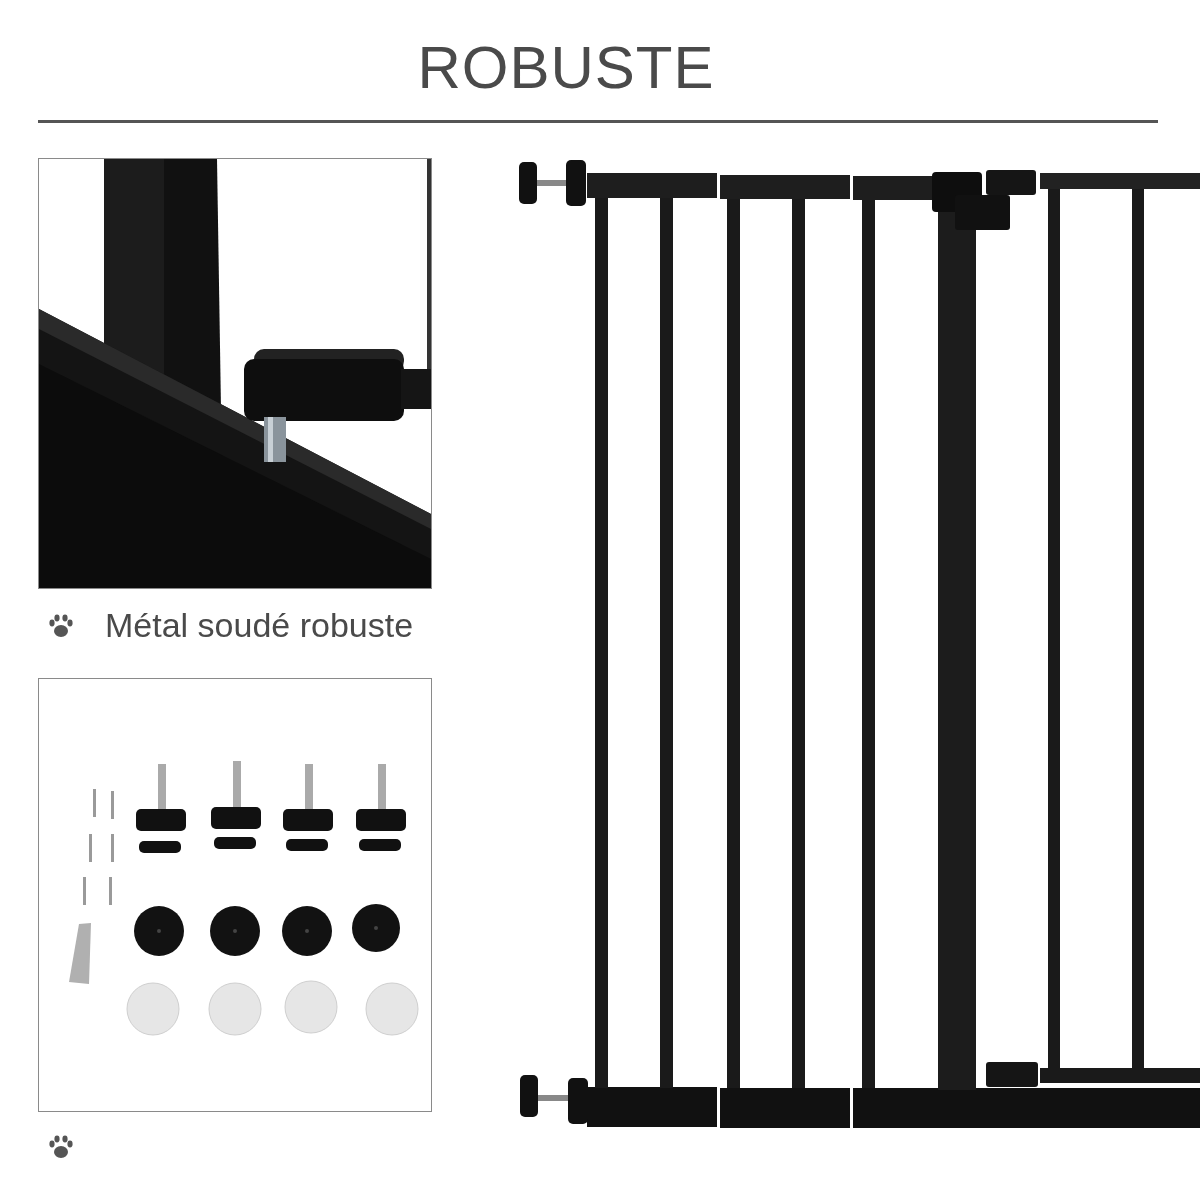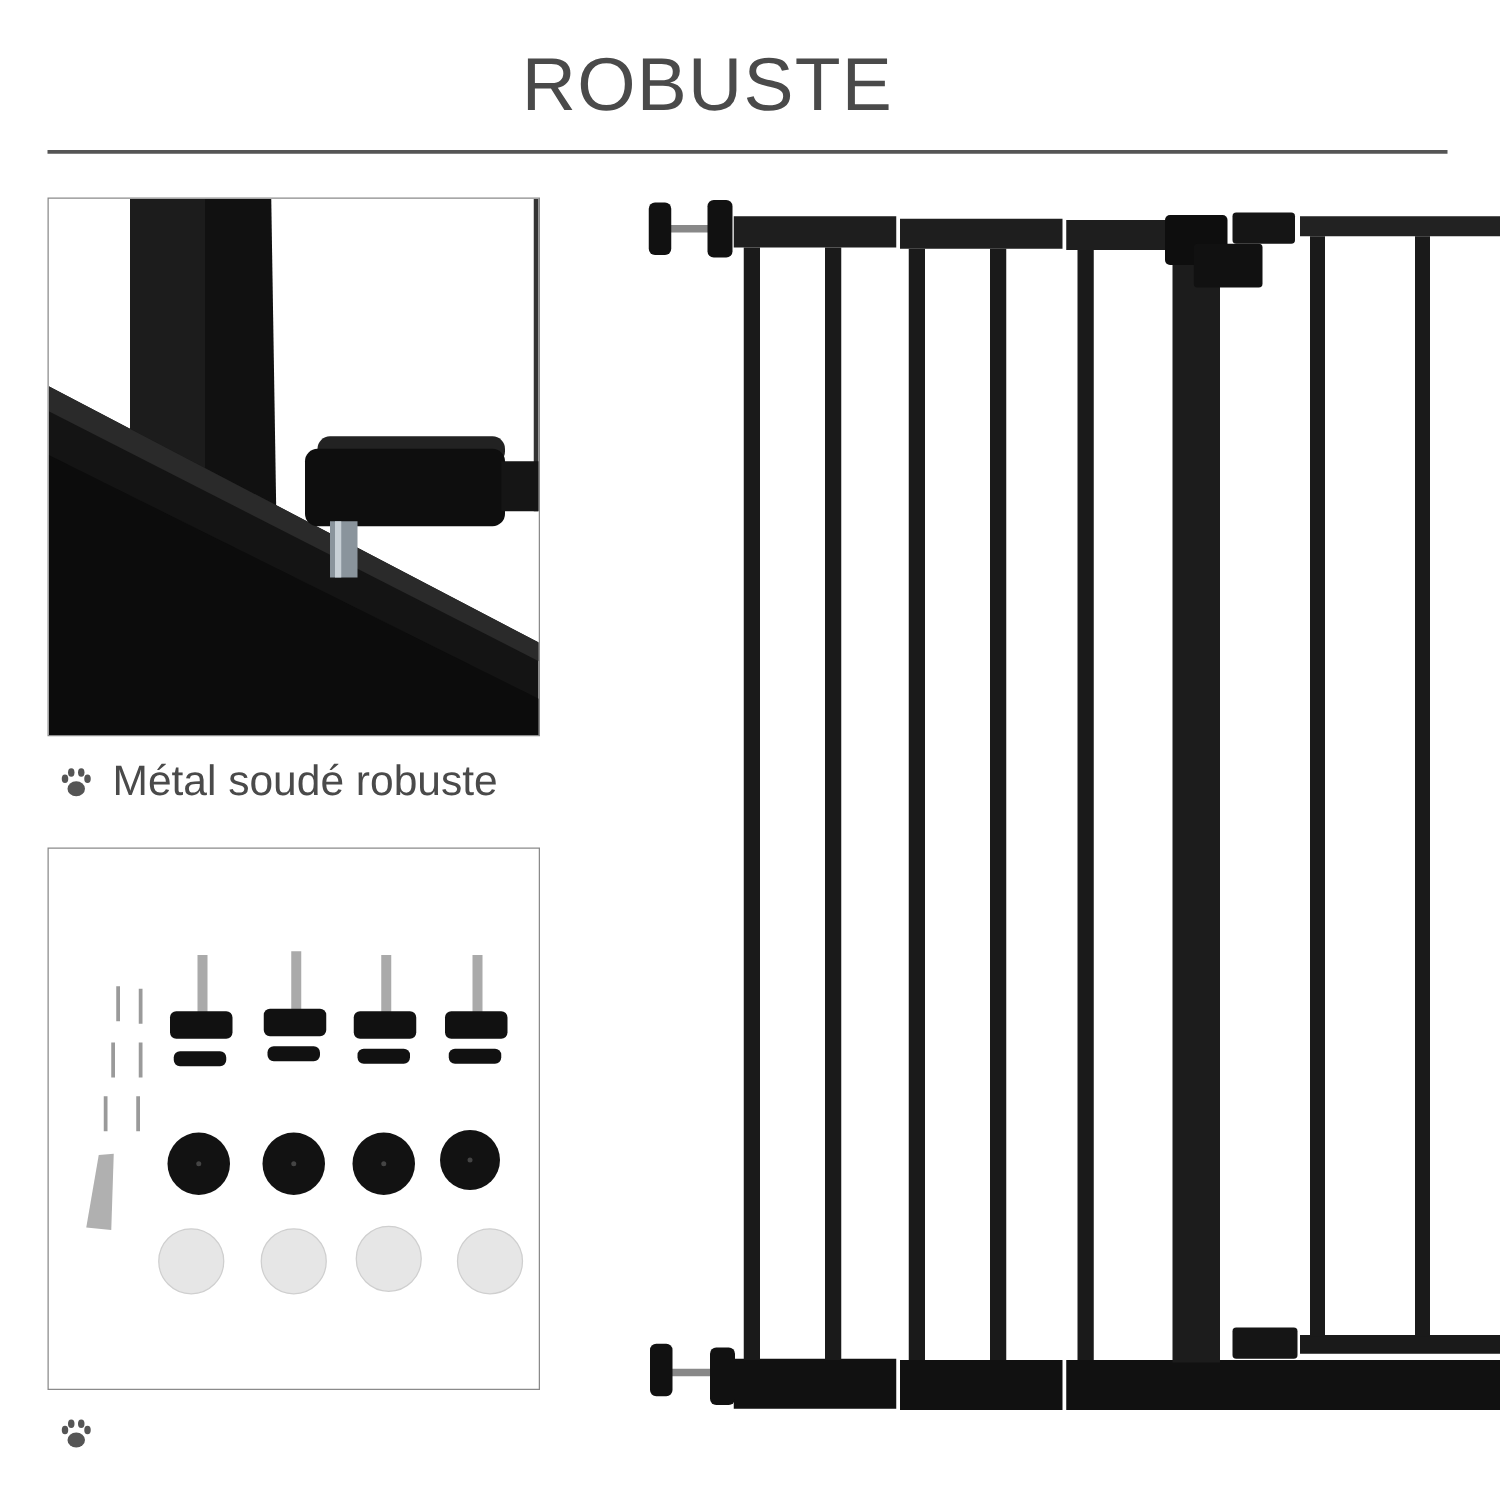--- a/index.html
+++ b/index.html
@@ -2,21 +2,21 @@
 <html><head>
   <meta charset="utf-8">
   <style>
     html, body { margin: 0; padding: 0; background: #ffffff; }
     body { width: 1200px; height: 1200px; position: relative; overflow: hidden; font-family: "Liberation Sans", sans-serif; }
     .title { position: absolute; left: 0; width: 1132px; top: 28px; text-align: center; font-size: 60px; color: #4a4a4a; letter-spacing: 1px; line-height: 80px; }
     .rule { position: absolute; left: 38px; top: 120px; width: 1120px; height: 3px; background: #555; }
     .panel { position: absolute; left: 38px; width: 392px; border: 1.5px solid #8a8a8a; background: #fff; overflow: hidden; }
     .panel.top { top: 158px; height: 429px; }
     .panel.bottom { top: 678px; height: 432px; }
-    .caption { position: absolute; left: 46px; font-size: 34px; color: #4a4a4a; display: flex; align-items: center; gap: 14px; }
+    .caption { position: absolute; left: 46px; font-size: 34px; color: #4a4a4a; display: flex; align-items: center; gap: 29px; }
     .caption.c1 { top: 606px; }
     .caption.c2 { top: 1132px; }
     .paw { width: 30px; height: 30px; display: inline-block; }
     .gate { position: absolute; left: 510px; top: 150px; width: 690px; height: 1000px; }
   </style>
 </head>
 <body>
 
 <div class="title">ROBUSTE</div>
 <div class="rule"></div>

